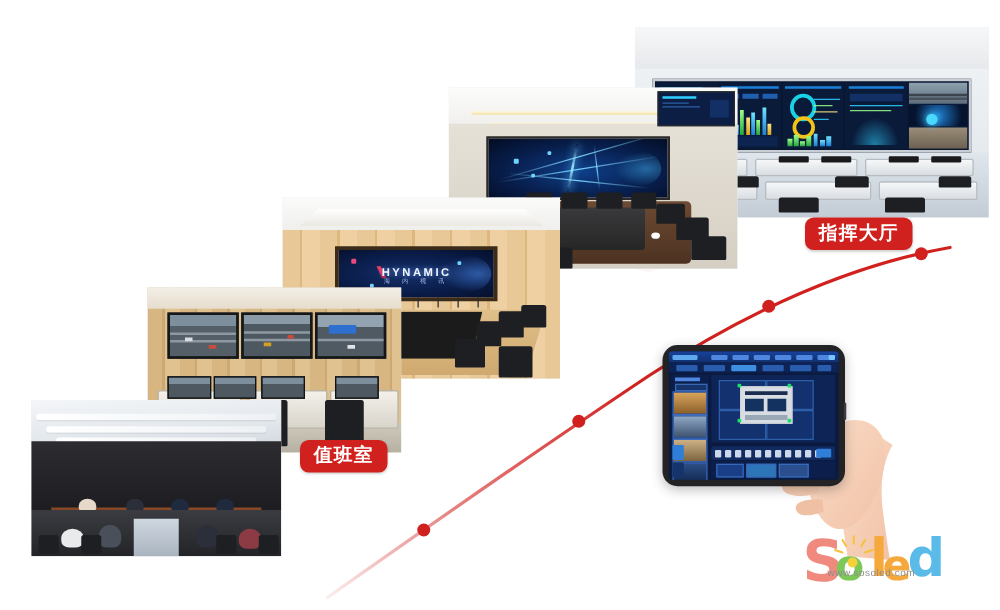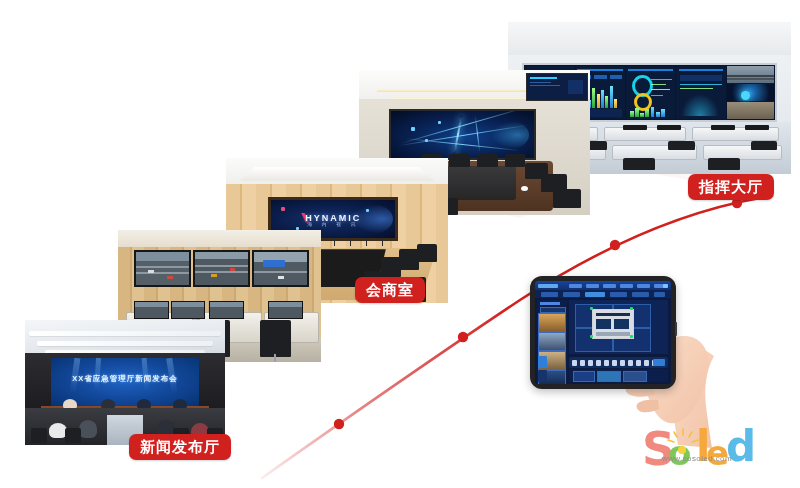--- a/index.html
+++ b/index.html
@@ -258,21 +258,21 @@
       <div class="cmon" style="left:73%;top:0%;width:9%;height:10%;"></div>
       <div class="cmon" style="left:86%;top:0%;width:9%;height:10%;"></div>
       <div class="chair" style="left:8%;top:72%;width:12%;height:26%;"></div>
       <div class="chair" style="left:40%;top:72%;width:12%;height:26%;"></div>
       <div class="chair" style="left:72%;top:72%;width:12%;height:26%;"></div>
       <div class="chair" style="left:24%;top:34%;width:10%;height:20%;"></div>
       <div class="chair" style="left:57%;top:34%;width:10%;height:20%;"></div>
       <div class="chair" style="left:88%;top:34%;width:10%;height:20%;"></div>
     </div>
   </div>
-  <div class="pill" style="left:688px;top:174px;">指挥大厅</div>
+  <div class="pill" style="left:644px;top:174px;">指挥大厅</div>
 
   <div class="photo" id="img-dec" style="left:359px;top:70px;width:231px;height:145px;">
     <div class="dr-ceil"></div>
     <div class="cove" style="left:8%;top:13%;width:84%;"></div>
     <div class="cove" style="left:14%;top:19%;width:72%;"></div>
     <div class="dr-wall"></div>
 
     <div class="dr-screen">
       <div class="beamline" style="left:4%;top:30%;width:92%;transform:rotate(-16deg);"></div>
       <div class="beamline" style="left:4%;top:52%;width:92%;transform:rotate(-9deg);"></div>
@@ -351,21 +351,20 @@
     <div class="chair" style="left:3%;top:59%;width:8%;height:12%;"></div>
     <div class="chair" style="left:10%;top:63%;width:8%;height:13%;"></div>
     <div class="chair" style="left:17%;top:68%;width:9%;height:14%;"></div>
     <div class="chair" style="left:24%;top:75%;width:9%;height:15%;"></div>
     <div class="chair" style="left:70%;top:68%;width:9%;height:14%;"></div>
     <div class="chair" style="left:78%;top:63%;width:9%;height:14%;"></div>
     <div class="chair" style="left:86%;top:59%;width:9%;height:13%;"></div>
     <div class="chair" style="left:62%;top:78%;width:11%;height:16%;"></div>
     <div class="chair" style="left:78%;top:82%;width:12%;height:17%;"></div>
   </div>
-  <div class="pill" style="left:355px;top:277px;">会商室</div>
 
   <div class="photo" id="img-duty" style="left:118px;top:230px;width:203px;height:132px;">
     <div class="woodwall"></div>
     <div class="woodtop"></div>
 
     <div class="mon" style="left:8%;width:26%;">
       <div class="road" style="background:linear-gradient(#7d8e9c 0 26%,#555f68 26% 100%);">
         <div style="position:absolute;left:0;right:0;top:42%;height:6%;background:#8d98a2;"></div>
         <div style="position:absolute;left:0;right:0;top:62%;height:5%;background:#8d98a2;"></div>
         <div style="position:absolute;left:22%;top:54%;width:6px;height:3px;background:#d9dde1;"></div>
@@ -407,54 +406,47 @@
       <div style="position:absolute;inset:0;background:linear-gradient(#7d8e9c 0 30%,#4e5860 30% 100%);"></div>
     </div>
 
     <div class="chair" style="left:9%;top:68%;width:15%;height:28%;"></div>
     <div class="chair" style="left:40%;top:68%;width:15%;height:28%;"></div>
     <div class="chair" style="left:70%;top:68%;width:15%;height:28%;"></div>
     <div class="chairleg" style="left:16%;top:94%;width:1.5px;height:6%;"></div>
     <div class="chairleg" style="left:47%;top:94%;width:1.5px;height:6%;"></div>
     <div class="chairleg" style="left:77%;top:94%;width:1.5px;height:6%;"></div>
   </div>
+  <div class="pill" style="left:240px;top:352px;">值班室</div>
 
   <div class="photo" id="img-news" style="left:25px;top:320px;width:200px;height:125px;">
     <div class="hall-ceil"></div>
     <div class="beam" style="left:2%;top:9%;width:96%;"></div>
     <div class="beam" style="left:6%;top:17%;width:88%;"></div>
     <div class="beam" style="left:10%;top:24%;width:80%;"></div>
     <div class="backwall"></div>
 
-    <div class="bigscreen">
-      <div class="ray" style="left:14%;top:0;width:6px;height:70%;transform:rotate(8deg);"></div>
-      <div class="ray" style="left:30%;top:0;width:5px;height:64%;transform:rotate(4deg);"></div>
-      <div class="ray" style="left:62%;top:0;width:5px;height:66%;transform:rotate(-5deg);"></div>
-      <div class="ray" style="left:80%;top:0;width:6px;height:72%;transform:rotate(-9deg);"></div>
-      <div class="bstitle">XX省应急管理厅新闻发布会</div>
-    </div>
 
     <div class="podium"></div>
     <div class="person" style="left:19%;top:63%;width:7%;height:9%;background:#e6d9c9;"></div>
     <div class="person" style="left:38%;top:63%;width:7%;height:9%;background:#2b2f3a;"></div>
     <div class="person" style="left:56%;top:63%;width:7%;height:9%;background:#1f2a3f;"></div>
     <div class="person" style="left:74%;top:63%;width:7%;height:9%;background:#1f2a3f;"></div>
 
     <div class="seating"></div>
     <div class="aisle"></div>
     <div class="person" style="left:12%;top:82%;width:9%;height:12%;background:#e8eaec;"></div>
     <div class="person" style="left:27%;top:80%;width:9%;height:14%;background:#4a5059;"></div>
     <div class="person" style="left:66%;top:80%;width:9%;height:14%;background:#2b2f3a;"></div>
     <div class="person" style="left:83%;top:82%;width:9%;height:13%;background:#8c3b44;"></div>
     <div class="chair" style="left:3%;top:86%;width:8%;height:12%;"></div>
     <div class="chair" style="left:20%;top:86%;width:8%;height:12%;"></div>
     <div class="chair" style="left:74%;top:86%;width:8%;height:12%;"></div>
     <div class="chair" style="left:91%;top:86%;width:8%;height:12%;"></div>
   </div>
-  <div class="pill" style="left:129px;top:434px;">新闻发布厅</div>
 
   <div id="tablet-group" style="left:528px;top:270px;width:190px;height:160px;">
 
     <svg class="hand" width="190" height="178" viewBox="0 0 190 178" style="left:0;top:0;">
       <defs>
         <linearGradient id="skin" x1="0" y1="0" x2="1" y2="1">
           <stop offset="0%" stop-color="#fbddc9"></stop>
           <stop offset="100%" stop-color="#f1c2a6"></stop>
         </linearGradient>
       </defs>

